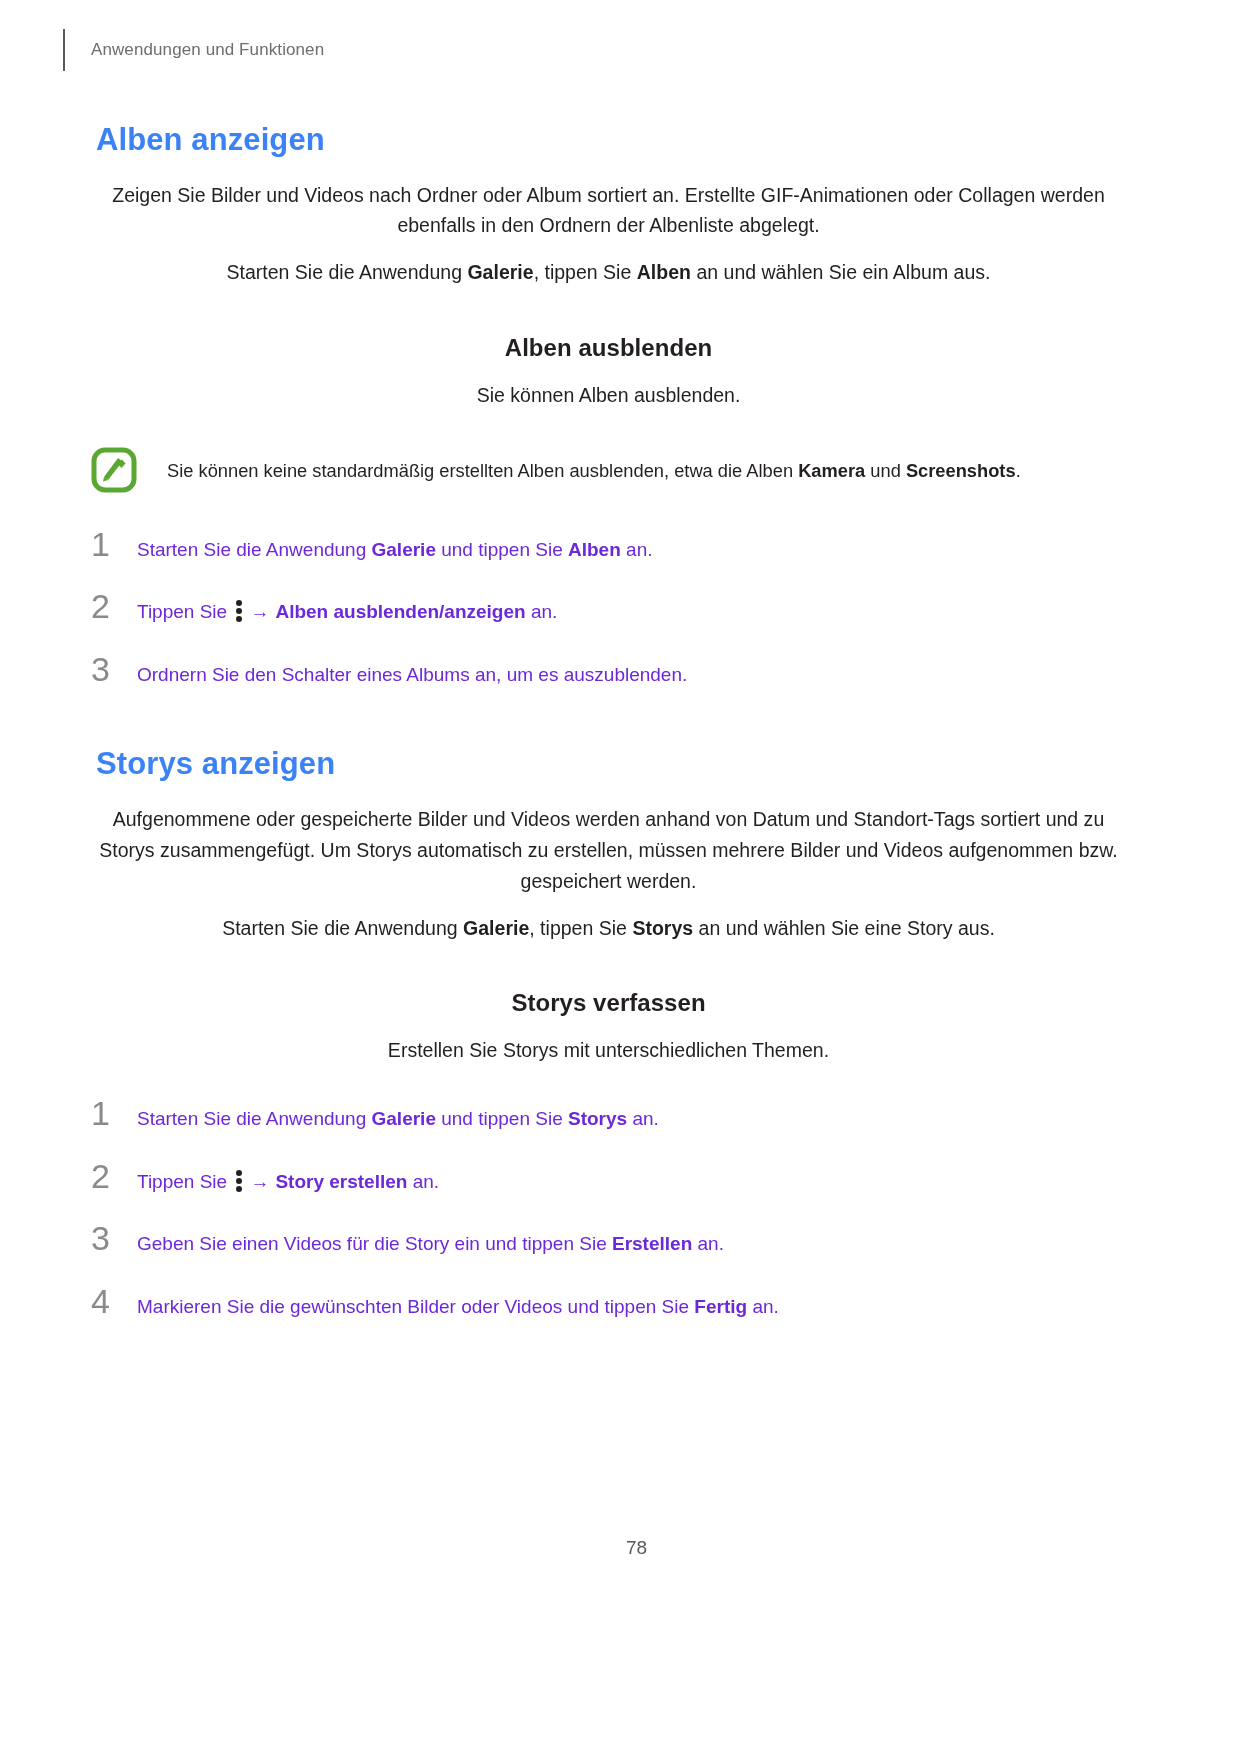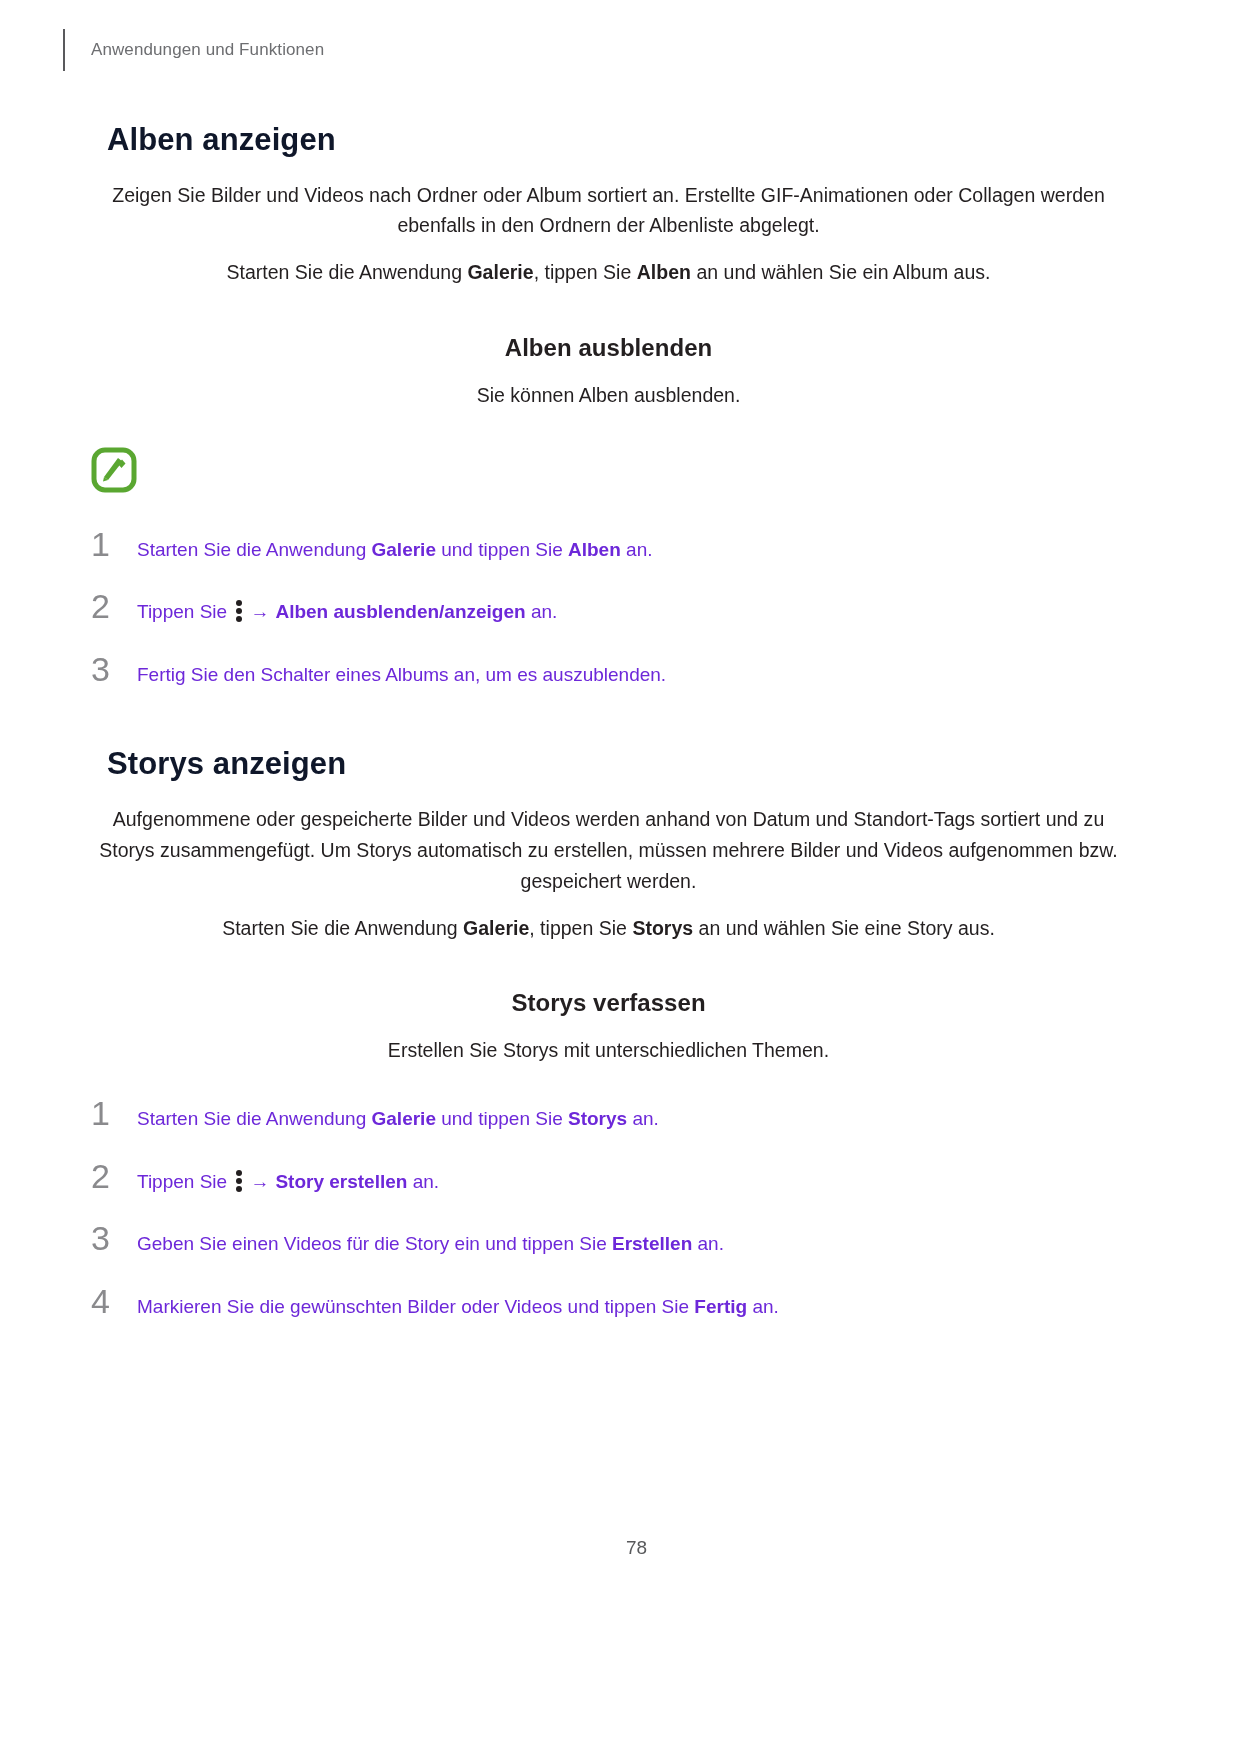--- a/index.html
+++ b/index.html
@@ -49,22 +49,22 @@
   .content {
     position: absolute;
     left: 91px;
     top: 122px;
     width: 1035px;
   }
 
   h1.section-title {
     font-size: 31px;
     font-weight: bold;
-    color: #0f172a;
-    margin: 0 0 22px 16px;
+    color: #3b82f6;
+    margin: 0 0 22px 5px;
     letter-spacing: 0.1px;
     line-height: 1.15;
   }
   h1.section-title.second {
     margin-top: 0;
   }
 
   h2.sub-title {
     font-size: 24px;
     font-weight: bold;
@@ -204,20 +204,23 @@
 
     <div class="note">
       <span class="note-icon">
         <svg width="46" height="46" viewBox="0 0 46 46" aria-hidden="true">
           <rect x="3" y="3" width="40" height="40" rx="11" ry="11" fill="none" stroke="#5aa731" stroke-width="5"></rect>
           <path d="M13 30 L27 11 L31.5 14.5 L17 33 Z" fill="#5aa731"></path>
           <path d="M31 12.5 L34.5 16.5 L30.5 21 L27 17 Z" fill="#5aa731"></path>
           <path d="M13 30 L17 33 L12 34.5 Z" fill="#5aa731"></path>
         </svg>
       </span>
+      <div class="note-text">
+        <span>Sie können keine standardmäßig erstellten Alben ausblenden, etwa die Alben </span><b>Kamera</b><span> und </span><b>Screenshots</b><span>.</span>
+      </div>
     </div>
 
     <div class="steps">
 
       <div class="step">
         <div class="step-num">1</div>
         <div class="step-text">
           <span>Starten Sie die Anwendung </span><b>Galerie</b><span> und tippen Sie </span><b>Alben</b><span> an.</span>
         </div>
       </div>
@@ -225,21 +228,21 @@
       <div class="step">
         <div class="step-num">2</div>
         <div class="step-text">
           <span>Tippen Sie </span><span class="kebab"><i></i><i></i><i></i></span><span class="arrow">→</span><b>Alben ausblenden/anzeigen</b><span> an.</span>
         </div>
       </div>
 
       <div class="step">
         <div class="step-num">3</div>
         <div class="step-text">
-          <span>Fertig Sie den Schalter eines Albums an, um es auszublenden.</span>
+          <span>Ordnern Sie den Schalter eines Albums an, um es auszublenden.</span>
         </div>
       </div>
 
     </div>
 
     <div class="gap-xl"></div>
 
     <h1 class="section-title second">Storys anzeigen</h1>
 
     <p class="body">Aufgenommene oder gespeicherte Bilder und Videos werden anhand von Datum und Standort-Tags sortiert und zu Storys zusammengefügt. Um Storys automatisch zu erstellen, müssen mehrere Bilder und Videos aufgenommen bzw. gespeichert werden.</p>

